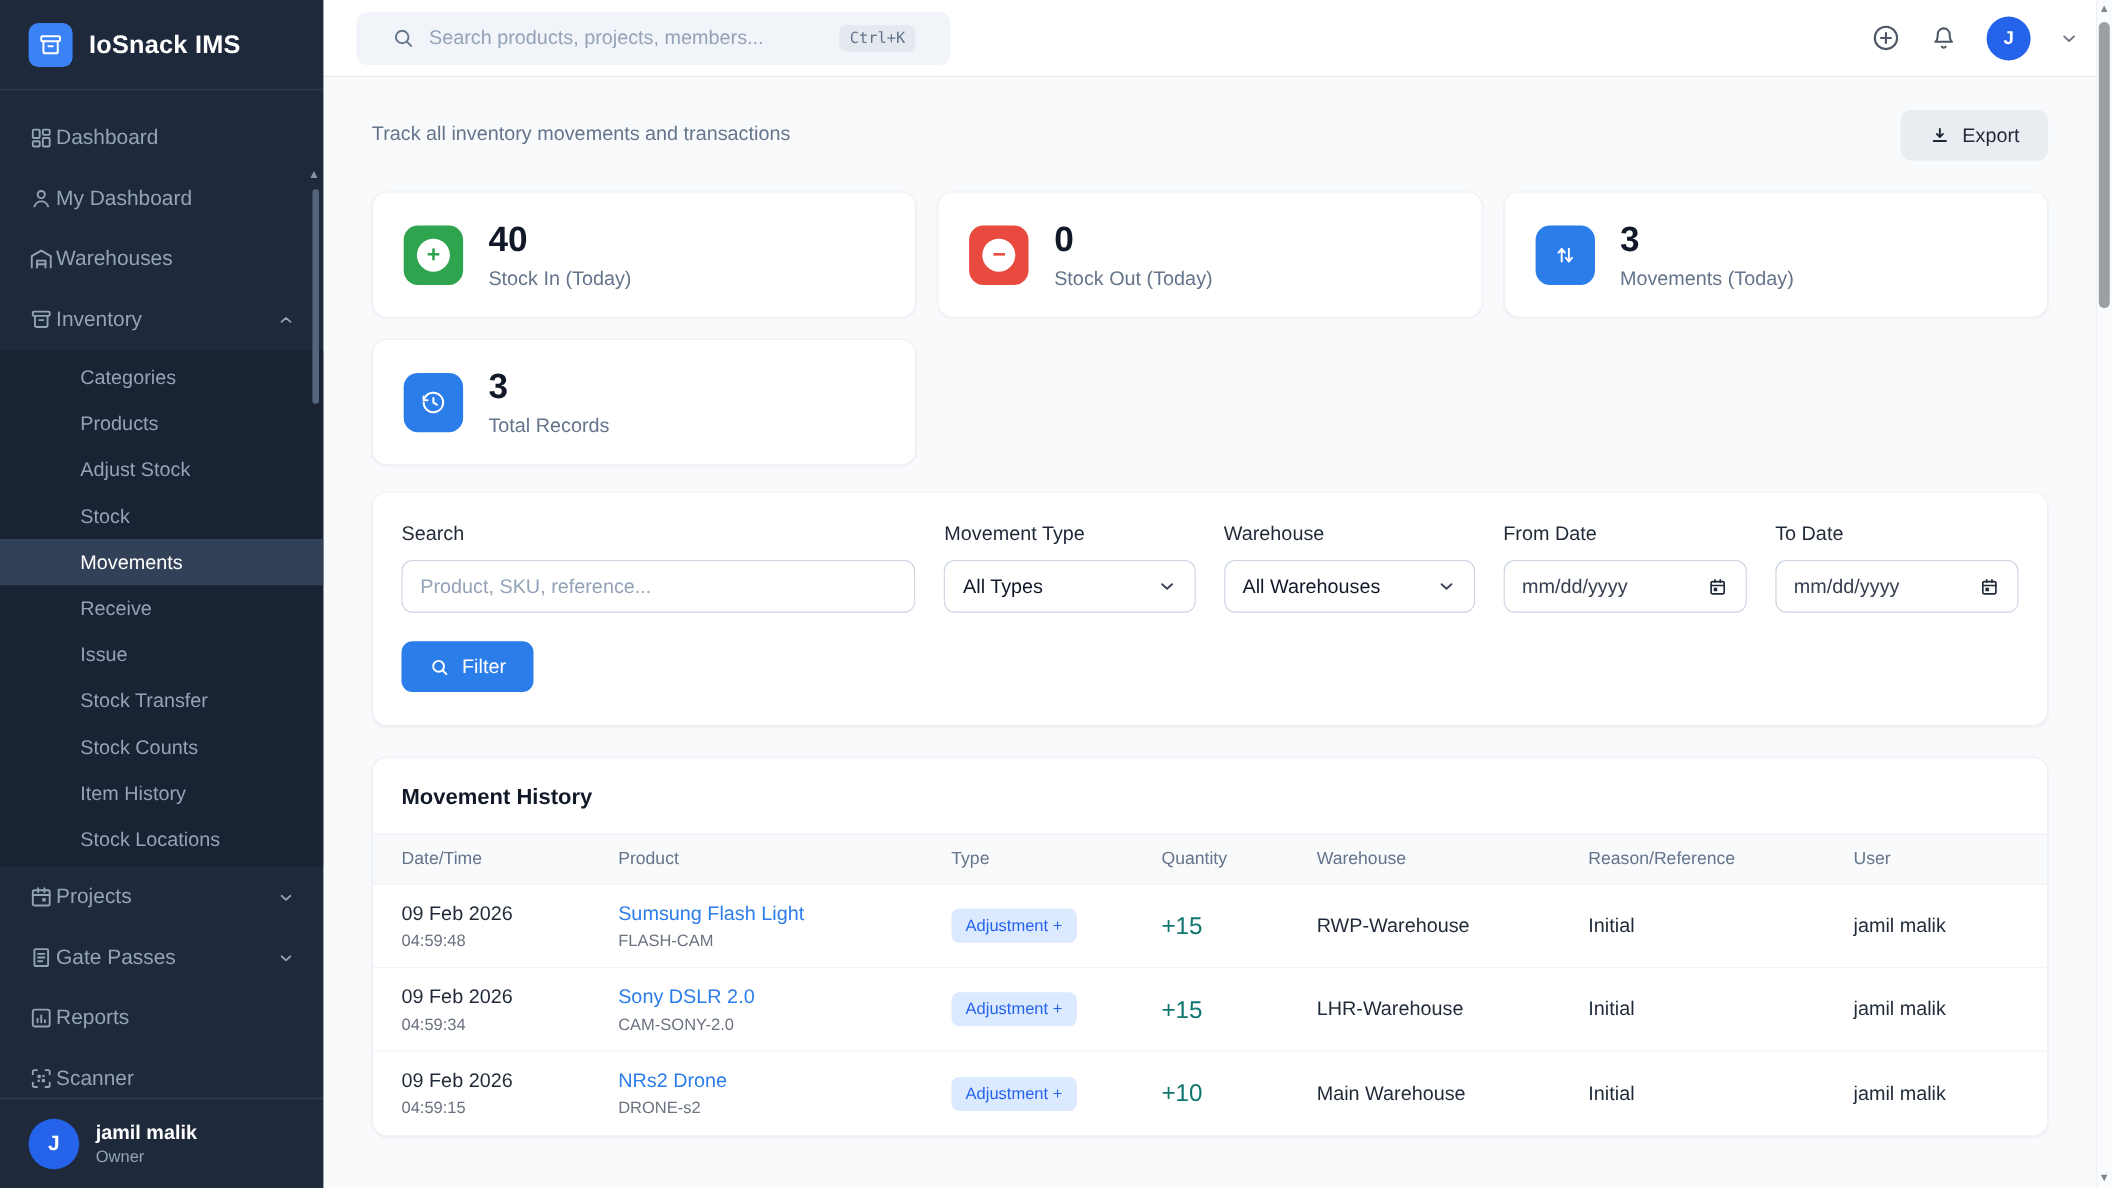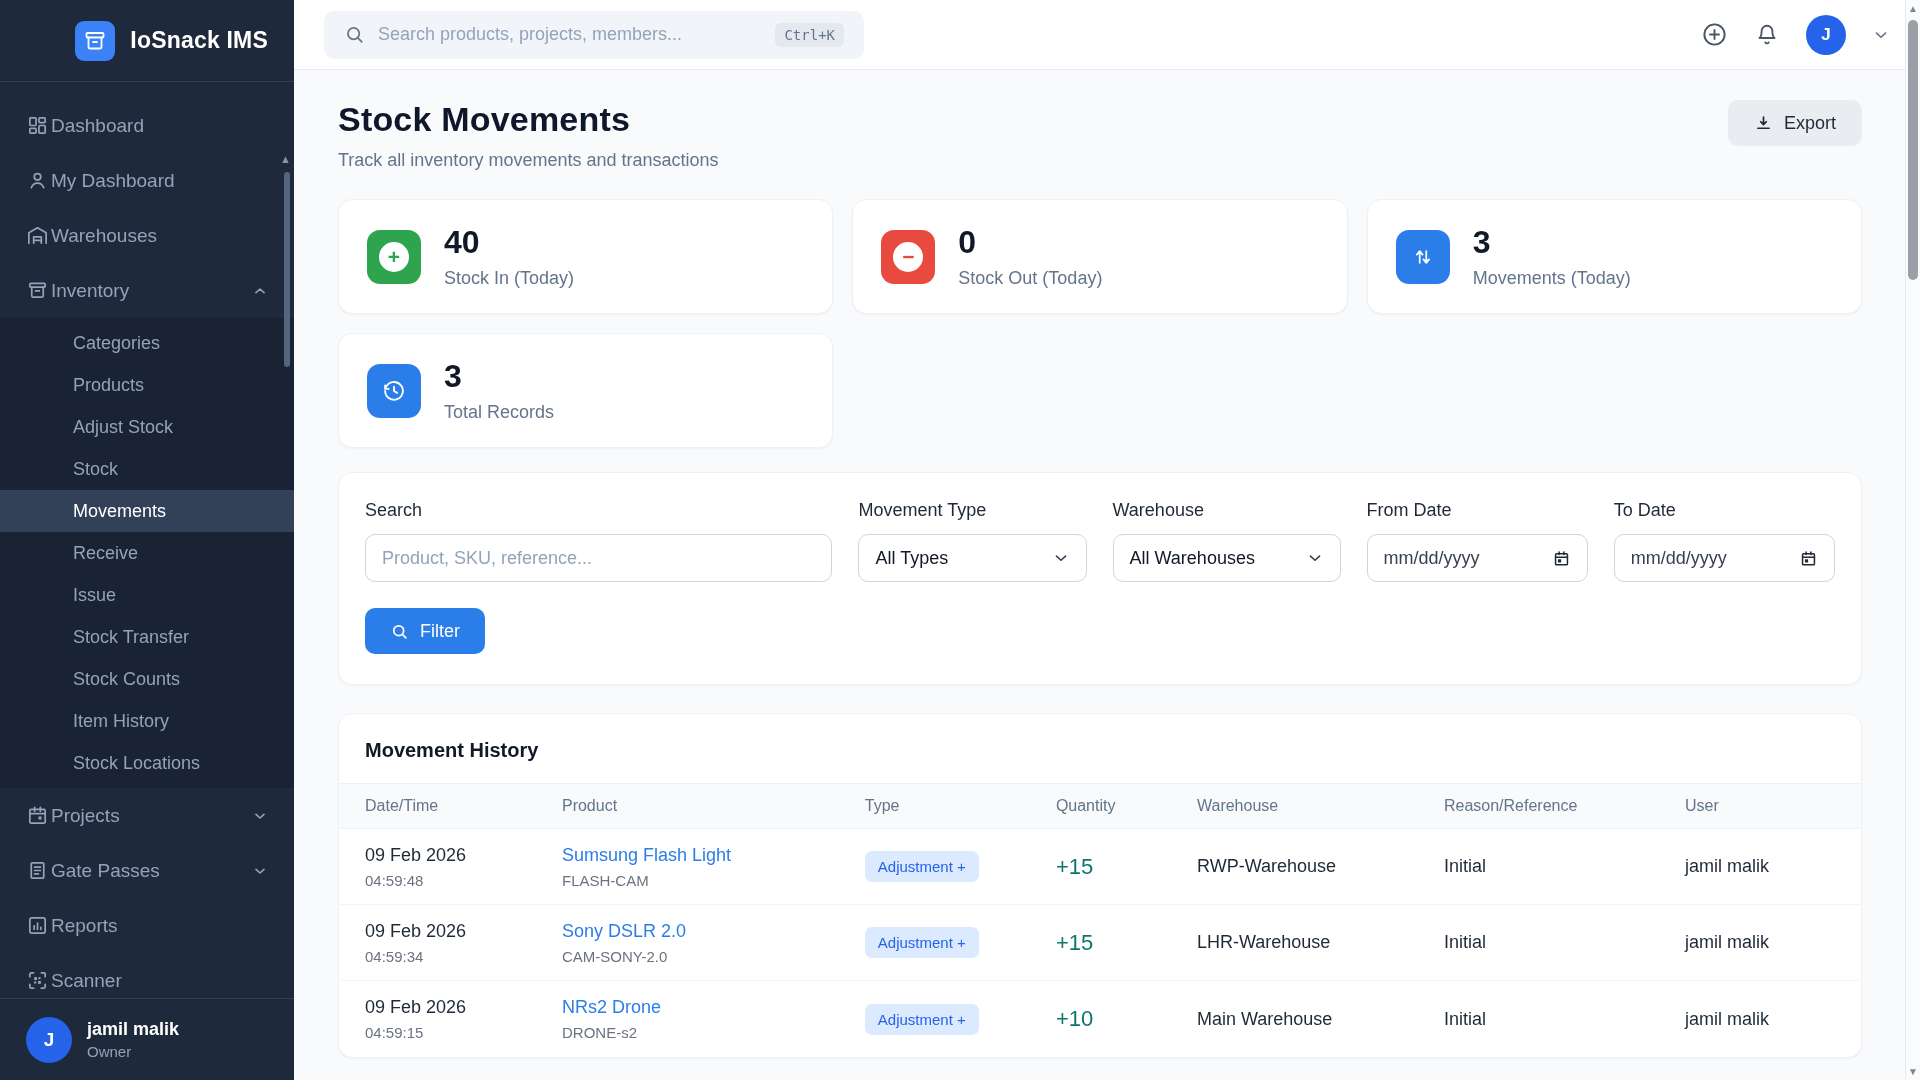--- a/index.html
+++ b/index.html
@@ -2,40 +2,40 @@
 <html><head>
 <meta charset="utf-8">
 <style>
   * { margin:0; padding:0; box-sizing:border-box; }
   html,body { width:1920px; height:1080px; overflow:hidden; }
   body { font-family:"Liberation Sans", sans-serif; background:#f8fafc; display:flex; }
   svg { display:block; }
 
   
   .sidebar { width:294px; min-width:294px; background:#1e293b; color:#94a3b8; display:flex; flex-direction:column; position:relative; z-index:2; }
-  .side-logo { height:82px; display:flex; align-items:center; gap:15px; padding:0 26px; border-bottom:1px solid rgba(148,163,184,.18);justify-content:flex-end; }
+  .side-logo { height:82px; display:flex; align-items:center; gap:15px; padding:0 26px; border-bottom:1px solid rgba(148,163,184,.18); }
   .logo-tile { width:40px; height:40px; border-radius:9px; background:#3b82f6; display:flex; align-items:center; justify-content:center; }
   .logo-text { color:#fff; font-size:23px; font-weight:700; letter-spacing:.2px; }
   .side-nav { flex:1; padding:16px 0 8px 0; position:relative; overflow:hidden; }
   .nav-item { height:55px; display:flex; align-items:center; gap:2px; padding:0 26px; font-size:19px; cursor:pointer; }
   .nav-item .chev { margin-left:auto; }
   .sub-wrap { background:#192334; padding:4px 0; }
   .sub-item { height:42px; display:flex; align-items:center; padding-left:73px; font-size:18px; cursor:pointer; color:#94a3b8; }
   .sub-item.active { background:#324157; color:#fff; }
   .side-user { border-top:1px solid rgba(148,163,184,.18); height:82px; display:flex; align-items:center; gap:15px; padding:0 26px; }
   .avatar { width:46px; height:46px; border-radius:50%; background:#2563eb; color:#fff; font-weight:700; display:flex; align-items:center; justify-content:center; font-size:19px; }
   .u-name { color:#fff; font-weight:700; font-size:18px; }
   .u-role { font-size:15px; color:#94a3b8; margin-top:3px; }
   .side-scroll-up { position:absolute; right:3px; top:72px; color:#8a93a3; font-size:11px; line-height:1; }
   .side-scroll-thumb { position:absolute; right:4px; top:90px; width:6px; height:195px; background:#55657c; border-radius:3px; }
 
   
   .main { flex:1; display:flex; flex-direction:column; min-width:0; }
   .topbar { height:70px; background:#fff; border-bottom:1px solid #e7eaf0; display:flex; align-items:center; padding:0 30px; }
-  .search-pill { width:540px; height:48px; background:#f1f5f9; border-radius:10px; display:flex; align-items:center; gap:13px; padding:0 20px; }
+  .search-pill { width:540px; height:48px; background:#f1f5f9; border-radius:10px; display:flex; align-items:center; gap:13px; padding:0 32px; }
   .search-pill input { flex:1; border:none; outline:none; background:transparent; font-size:18px; color:#334155; font-family:"Liberation Sans", sans-serif; }
   .search-pill input::placeholder { color:#94a3b8; }
   .kbd { background:#e4e9ef; border-radius:6px; padding:4px 9px; font-family:"DejaVu Sans Mono", monospace; font-size:14px; color:#64748b; }
   .top-right { margin-left:auto; display:flex; align-items:center; gap:26px; color:#4b5563; }
   .top-right .avatar { width:40px; height:40px; font-size:17px; }
 
   .content { flex:1; padding:30px 58px 0 44px; overflow:hidden; }
 
   .page-head { display:flex; justify-content:space-between; align-items:flex-start; margin-bottom:28px; }
   .page-title { font-size:34px; font-weight:700; color:#0f172a; letter-spacing:.2px; }
@@ -224,21 +224,20 @@
       <svg width="18" height="18" viewBox="0 0 24 24" fill="none" stroke="#6b7280" stroke-width="2.2" stroke-linecap="round" stroke-linejoin="round">
           <path d="m6 9.5 6 5.5 6-5.5"></path>
         </svg>
     </div>
   </header>
 
   <div class="content">
 
     <div class="page-head">
       <div>
-        <div class="page-title">Stock Movements</div>
         <div class="page-sub">Track all inventory movements and transactions</div>
       </div>
       <button class="btn-export">
         <svg width="19" height="19" viewBox="0 0 24 24" fill="none" stroke="#1f2937" stroke-width="2.2" stroke-linecap="round" stroke-linejoin="round">
             <path d="M12 4v9M8.5 9.8 12 13.3l3.5-3.5M5 18h14"></path>
           </svg>
         <span>Export</span>
       </button>
     </div>
 

